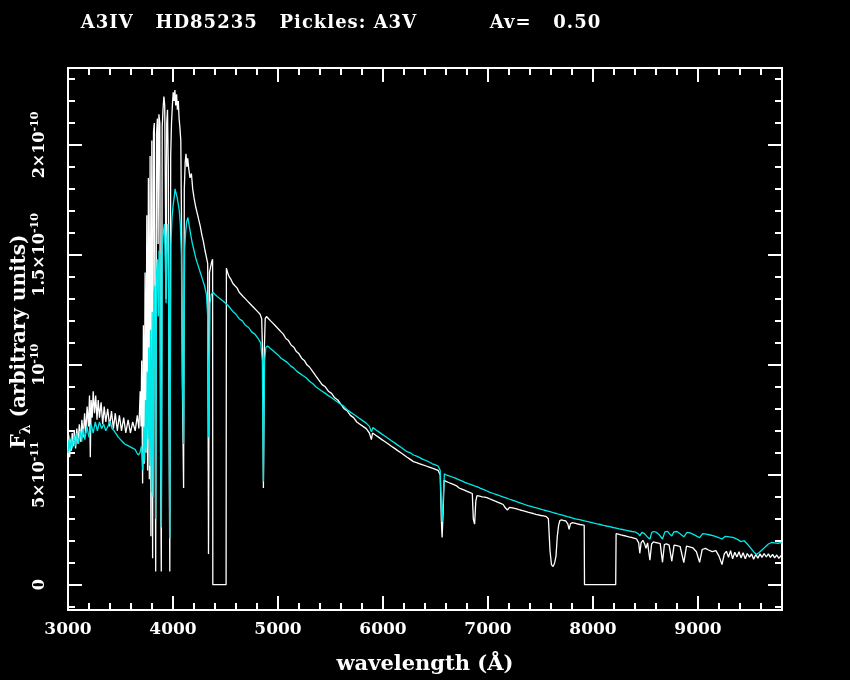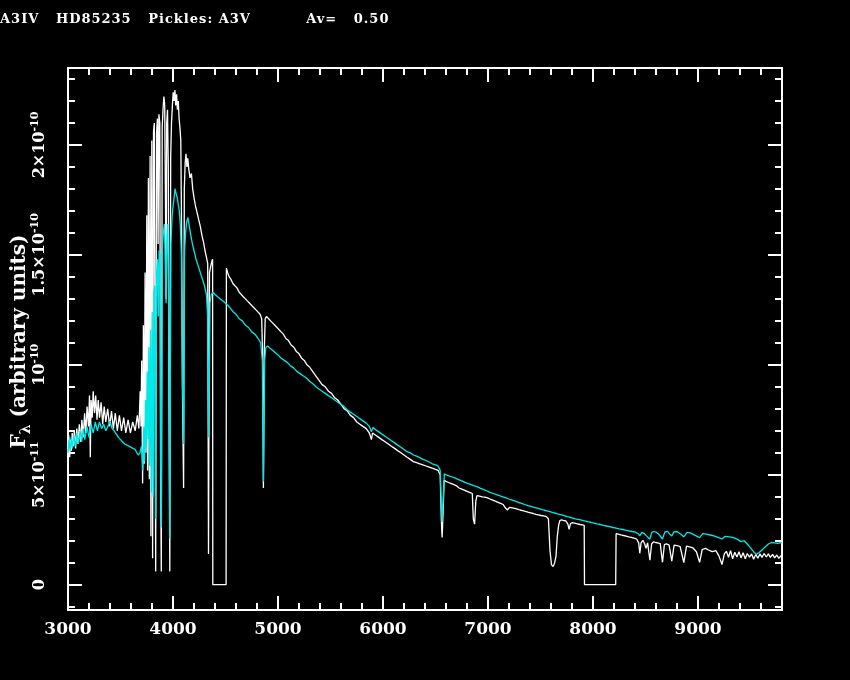--- a/index.html
+++ b/index.html
@@ -1,19 +1,19 @@
 <!DOCTYPE html>
 <html><head>
 <meta charset="utf-8">
 <style>
   html,body{margin:0;padding:0;background:#000;}
   .screen{position:relative;width:850px;height:680px;background:#000;overflow:hidden;
           font-family:"DejaVu Serif","Liberation Serif",serif;}
-  .chart-title{position:absolute;top:11px;left:0;width:682px;text-align:left;
-               color:#fff;font-size:13px;font-weight:bold;letter-spacing:1px;white-space:pre;}
+  .chart-title{position:absolute;top:11px;left:0;width:682px;text-align:center;
+               color:#fff;font-size:18px;font-weight:bold;letter-spacing:1px;white-space:pre;}
   .x-label{position:absolute;top:650px;left:0;width:850px;text-align:center;
            color:#fff;font-size:21px;font-weight:bold;white-space:pre;}
   .y-label{position:absolute;left:-131px;top:328px;width:300px;text-align:center;
            transform:rotate(-90deg);color:#fff;font-size:20px;font-weight:bold;white-space:pre;}
   .y-label sub{font-size:14px;}
   svg{position:absolute;top:0;left:0;}
   text{font-family:"DejaVu Serif","Liberation Serif",serif;font-weight:bold;fill:#fff;}
 </style>
 </head>
 <body>
@@ -156,15 +156,16 @@
       </g>
       <text x="44" y="584.7139959432048" text-anchor="middle" font-size="16" transform="rotate(-90 44 584.7139959432048)"><tspan>0</tspan></text>
       <text x="44" y="474.7748478701826" text-anchor="middle" font-size="16" transform="rotate(-90 44 474.7748478701826)"><tspan>5×10</tspan><tspan dy="-6" font-size="11">-11</tspan></text>
       <text x="44" y="364.83569979716026" text-anchor="middle" font-size="16" transform="rotate(-90 44 364.83569979716026)"><tspan>10</tspan><tspan dy="-6" font-size="11">-10</tspan></text>
       <text x="44" y="254.89655172413802" text-anchor="middle" font-size="16" transform="rotate(-90 44 254.89655172413802)"><tspan>1.5×10</tspan><tspan dy="-6" font-size="11">-10</tspan></text>
       <text x="44" y="144.9574036511156" text-anchor="middle" font-size="16" transform="rotate(-90 44 144.9574036511156)"><tspan>2×10</tspan><tspan dy="-6" font-size="11">-10</tspan></text>
       <path d="M68.0 448.4L68.8 435.2L69.7 457.2L70.5 439.6L71.4 450.6L72.2 433.0L73.3 446.2L74.3 430.8L75.6 448.4L76.8 428.6L78.1 444.0L79.3 424.2L80.6 441.8L81.9 419.8L83.2 437.4L84.6 413.2L85.8 433.0L87.1 406.6L88.5 426.4L89.5 395.6L90.3 457.2L91.1 400.0L92.2 417.6L93.2 391.2L94.5 413.2L95.7 395.6L97.0 419.8L98.2 400.0L99.5 417.6L101.1 402.2L102.7 424.2L104.2 406.6L105.8 422.0L107.7 408.8L109.6 426.4L111.5 411.0L113.4 428.6L115.3 413.2L117.3 430.8L119.4 415.4L121.5 430.8L123.7 417.6L125.8 433.0L128.1 419.8L130.4 433.0L132.7 422.0L135.2 430.8L137.3 415.4L138.9 428.6L140.2 391.2L141.0 426.4L141.7 360.4L142.6 483.6L143.4 325.3L144.2 463.8L145.1 272.5L145.9 452.8L146.8 215.3L147.6 470.4L148.4 177.9L149.3 479.2L150.1 156.0L150.9 536.3L151.8 140.6L152.6 558.3L153.5 131.8L154.3 123.0L154.9 320.9L155.7 571.5L156.5 134.0L157.4 118.6L158.1 243.9L158.9 114.2L159.8 123.0L160.6 463.8L161.3 571.5L162.2 127.4L163.0 109.8L163.9 96.6L164.7 105.4L165.5 206.5L166.1 298.9L166.7 123.0L167.5 109.8L168.3 166.9L169.0 408.8L169.8 571.5L170.7 156.0L171.5 123.0L172.4 105.4L173.2 92.2L174.1 101.0L174.9 90.0L175.7 105.4L176.6 94.4L177.4 109.8L178.3 101.0L179.1 118.6L179.9 127.4L180.8 140.6L181.6 232.9L182.4 386.8L183.6 488.0L184.3 188.9L185.2 162.5L186.0 153.8L186.9 166.9L187.7 158.2L188.8 169.1L190.0 177.9L191.4 173.5L192.7 188.9L194.0 197.7L195.6 206.5L197.2 213.1L198.7 219.7L200.3 226.3L201.9 235.1L203.4 241.7L205.0 250.5L206.4 257.1L207.7 263.7L208.5 553.9L209.5 272.5L210.8 265.9L211.8 261.5L212.6 259.3L212.8 584.7L226.1 584.7L226.4 268.1L227.6 272.5L229.2 276.9L230.8 279.1L232.9 283.5L234.9 285.7L237.0 287.9L239.2 292.3L241.3 294.5L243.3 296.7L245.5 298.9L247.5 301.1L249.6 303.3L251.7 305.5L253.9 307.7L256.0 309.9L258.1 312.1L260.1 314.3L261.7 318.7L262.6 353.8L263.4 488.0L264.4 347.2L265.2 318.7L266.5 316.5L268.6 318.7L270.6 320.9L272.8 323.1L274.9 325.3L277.0 327.5L279.1 329.7L281.1 331.9L283.3 334.1L285.9 338.5L288.5 340.6L291.1 345.0L293.8 347.2L296.4 351.6L299.0 353.8L301.6 358.2L304.3 360.4L306.9 364.8L309.5 367.0L312.6 371.4L315.8 375.8L318.9 380.2L322.1 384.6L325.3 386.8L328.4 391.2L331.6 393.4L334.7 397.8L337.8 400.0L341.0 404.4L344.2 408.8L347.3 411.0L350.4 415.4L353.6 417.6L356.8 422.0L359.9 424.2L363.0 426.4L366.2 428.6L369.4 433.0L371.4 439.6L372.5 433.0L375.7 435.2L378.8 437.4L381.9 439.6L385.1 441.8L388.3 444.0L391.4 446.2L394.6 448.4L397.7 450.6L400.9 452.8L404.0 455.0L407.1 457.2L410.3 459.4L413.4 461.6L416.6 462.7L419.8 463.8L422.9 464.9L426.1 466.0L429.2 467.1L432.3 468.2L435.5 469.3L438.1 470.4L440.2 474.8L441.3 518.8L442.1 537.4L443.1 512.2L444.1 480.3L446.0 481.4L448.6 482.5L451.3 483.6L453.9 484.7L456.5 485.8L459.1 488.0L461.8 489.1L464.4 490.2L467.0 491.3L469.6 492.4L472.3 493.5L473.3 518.8L474.6 524.2L475.8 501.2L477.0 495.7L479.6 496.1L482.2 496.8L484.9 497.2L487.5 497.9L490.1 499.0L492.7 500.1L495.3 501.2L498.0 502.3L500.6 503.4L503.2 504.5L505.3 507.8L507.4 510.0L509.5 507.3L512.2 507.8L514.8 508.4L517.4 509.1L520.0 510.0L522.6 510.6L525.3 511.3L527.9 512.2L530.5 512.8L533.2 513.5L535.8 514.4L538.4 514.8L541.0 515.5L543.6 515.9L546.3 516.6L548.4 518.8L550.0 550.6L551.5 564.9L553.1 566.5L554.7 562.7L556.0 556.1L557.3 536.3L558.6 525.3L559.9 520.5L561.5 519.8L563.6 520.5L565.7 520.9L567.8 523.8L569.1 529.3L570.4 523.8L572.0 522.7L574.6 523.1L577.3 523.8L579.9 524.5L582.5 524.9L584.2 525.3L584.5 584.7L615.7 584.7L616.1 533.7L618.2 534.1L620.8 534.8L623.5 535.5L626.1 536.1L628.7 536.8L631.3 537.4L633.9 538.1L636.6 539.0L638.7 542.9L639.8 553.3L641.1 542.9L642.9 540.3L644.7 544.0L646.0 548.4L647.6 542.9L649.9 560.1L651.6 544.0L653.4 541.8L655.5 542.5L657.6 542.9L660.2 543.6L662.5 562.3L664.4 544.5L666.5 543.8L669.1 545.1L671.8 561.2L674.1 545.1L677.0 545.6L680.1 546.5L683.8 562.7L686.5 546.2L689.6 546.9L692.8 547.8L696.4 551.7L699.6 562.3L702.2 549.5L705.4 548.4L708.5 550.0L712.2 551.7L715.9 550.6L719.0 556.1L722.0 564.5L724.3 553.9L726.4 551.3L728.5 557.2L730.6 550.6L732.6 558.8L734.8 552.2L736.9 557.0L739.0 551.7L741.0 557.9L743.1 552.8L745.3 558.8L747.3 553.5L749.5 557.2L751.6 553.9L753.6 559.2L755.8 554.4L757.9 558.3L760.0 553.9L762.0 557.4L764.1 553.5L766.3 557.0L768.4 553.9L770.4 557.4L772.6 554.4L774.6 557.9L776.8 555.0L778.9 558.3L781.0 555.7L781.8 556.8" fill="none" stroke="#ffffff" stroke-width="1.3" stroke-linejoin="bevel"></path>
       <path d="M68.0 452.8L69.0 439.6L70.1 450.6L71.2 437.4L72.2 448.4L73.8 435.2L75.3 446.2L76.9 433.0L78.5 444.0L80.1 430.8L81.7 441.8L83.2 428.6L84.8 439.6L86.9 426.4L89.0 437.4L91.1 424.2L93.2 433.0L95.3 422.0L97.4 430.8L99.5 422.0L101.6 428.6L103.7 424.2L105.8 430.8L107.9 426.4L110.0 420.9L112.1 428.6L114.2 430.8L116.3 434.1L118.4 437.4L120.5 439.6L122.6 441.8L124.7 444.0L126.8 445.1L128.9 446.2L131.0 447.3L133.1 448.4L135.2 449.5L136.8 452.8L138.3 455.0L139.9 452.8L141.5 446.2L142.8 470.4L143.8 426.4L144.6 461.6L145.5 400.0L146.3 448.4L147.2 371.4L148.0 439.6L148.8 347.2L149.7 466.0L150.5 329.7L151.4 492.4L152.2 312.1L153.1 496.8L153.9 292.3L154.9 285.7L155.7 518.8L156.6 272.5L157.5 259.3L158.3 316.5L159.1 250.5L160.0 254.9L160.6 452.8L161.3 527.5L162.3 246.1L163.3 232.9L164.4 224.1L165.4 265.9L166.1 303.3L166.9 237.3L167.8 224.1L168.6 298.9L169.8 538.5L170.9 243.9L171.9 219.7L173.0 206.5L174.1 197.7L175.1 188.9L176.1 193.3L177.2 197.7L178.3 204.3L179.3 210.9L180.3 224.1L181.4 254.9L182.4 375.8L183.6 444.0L184.6 250.5L185.6 232.9L186.6 221.9L187.9 217.5L189.3 226.3L190.8 235.1L192.4 243.9L194.0 250.5L196.1 259.3L198.2 265.9L200.3 272.5L202.4 279.1L204.5 285.7L206.4 294.5L207.7 316.5L208.7 437.4L210.0 303.3L211.3 294.5L212.9 292.3L215.0 294.5L217.6 296.7L220.3 298.9L222.9 301.1L225.5 303.3L228.1 305.5L230.8 308.8L233.4 312.1L236.0 314.3L239.2 318.7L242.3 320.9L245.5 325.3L248.6 327.5L251.7 331.9L254.9 334.1L258.1 338.5L260.7 342.8L262.3 360.4L263.4 481.4L264.6 360.4L265.9 347.2L267.5 346.1L270.1 348.3L272.8 350.5L275.4 352.7L278.0 354.9L281.1 358.2L284.3 360.4L287.5 362.6L290.6 365.9L293.8 368.1L296.9 371.4L300.1 373.6L303.2 375.8L306.4 378.0L309.5 381.3L312.6 383.5L315.8 386.8L318.9 389.0L322.1 391.2L325.3 393.4L328.4 395.6L331.6 397.8L334.7 400.0L337.8 402.2L341.0 404.4L344.2 406.6L347.3 409.9L350.4 412.1L353.6 414.3L356.8 416.5L359.9 418.7L363.0 420.9L366.2 423.1L369.4 426.4L371.4 431.9L373.0 427.5L375.7 429.7L378.8 431.9L381.9 434.1L385.1 436.3L388.3 438.5L391.4 440.7L394.6 442.9L397.7 445.1L400.9 447.3L404.0 449.5L407.1 451.7L410.3 452.8L413.4 455.0L416.6 456.1L419.8 457.6L422.9 459.4L426.1 460.5L429.2 462.0L432.3 463.8L435.5 464.9L438.1 466.0L440.2 470.4L441.3 505.6L442.1 522.0L443.3 496.8L444.4 473.7L446.0 474.8L449.1 475.9L452.3 477.0L455.4 478.1L458.6 479.6L461.8 480.9L464.9 482.3L468.1 483.6L471.2 484.7L474.3 485.8L477.5 486.9L480.6 488.4L483.8 489.7L487.0 491.0L490.1 492.4L493.3 493.5L496.4 494.6L499.5 495.7L502.7 496.8L505.9 497.9L509.0 499.0L512.2 500.1L515.3 501.2L518.5 502.3L521.6 503.4L524.8 504.5L527.9 505.6L531.0 506.4L534.2 507.3L537.4 508.2L540.5 509.1L543.6 510.0L546.8 510.8L550.0 511.7L553.1 512.6L556.3 513.5L559.4 514.4L562.5 515.2L565.7 516.1L568.8 517.0L572.0 517.9L575.2 518.8L578.3 519.4L581.5 520.1L584.6 520.9L587.8 521.6L590.9 522.3L594.1 523.1L597.2 523.8L600.4 524.5L603.5 525.3L606.6 526.0L609.8 526.7L612.9 527.5L616.1 528.2L619.3 528.9L622.4 529.5L625.5 530.2L628.7 530.8L631.9 531.5L635.0 531.9L638.2 533.7L639.8 535.9L641.8 532.4L644.5 533.7L646.5 535.9L648.6 538.1L649.9 539.0L651.8 532.4L653.9 531.5L656.5 532.4L659.1 534.6L662.5 539.0L664.9 531.9L667.5 531.3L670.2 534.6L671.8 535.9L673.9 531.9L677.0 531.5L680.1 533.7L683.8 536.8L687.0 532.4L690.1 532.8L693.8 534.6L698.0 536.8L699.6 537.7L702.7 533.7L706.4 534.1L710.1 535.0L713.8 535.9L718.0 537.4L722.0 539.0L725.3 536.3L729.5 536.8L733.7 537.7L737.9 539.6L741.0 541.6L744.2 540.7L747.3 544.0L750.5 547.8L753.6 551.7L756.3 554.4L758.9 552.8L762.0 550.0L765.2 546.9L768.4 544.0L771.5 542.5L774.6 542.9L777.8 543.4L781.0 542.5L781.8 542.9" fill="none" stroke="#00e8e8" stroke-width="1.3" stroke-linejoin="bevel"></path>
     </svg>
 
+  <div class="x-label">wavelength (Å)</div>
 
   <div class="y-label"><span>F</span><sub>λ</sub><span> (arbitrary units)</span></div>
 </div>
 
 </body></html>

